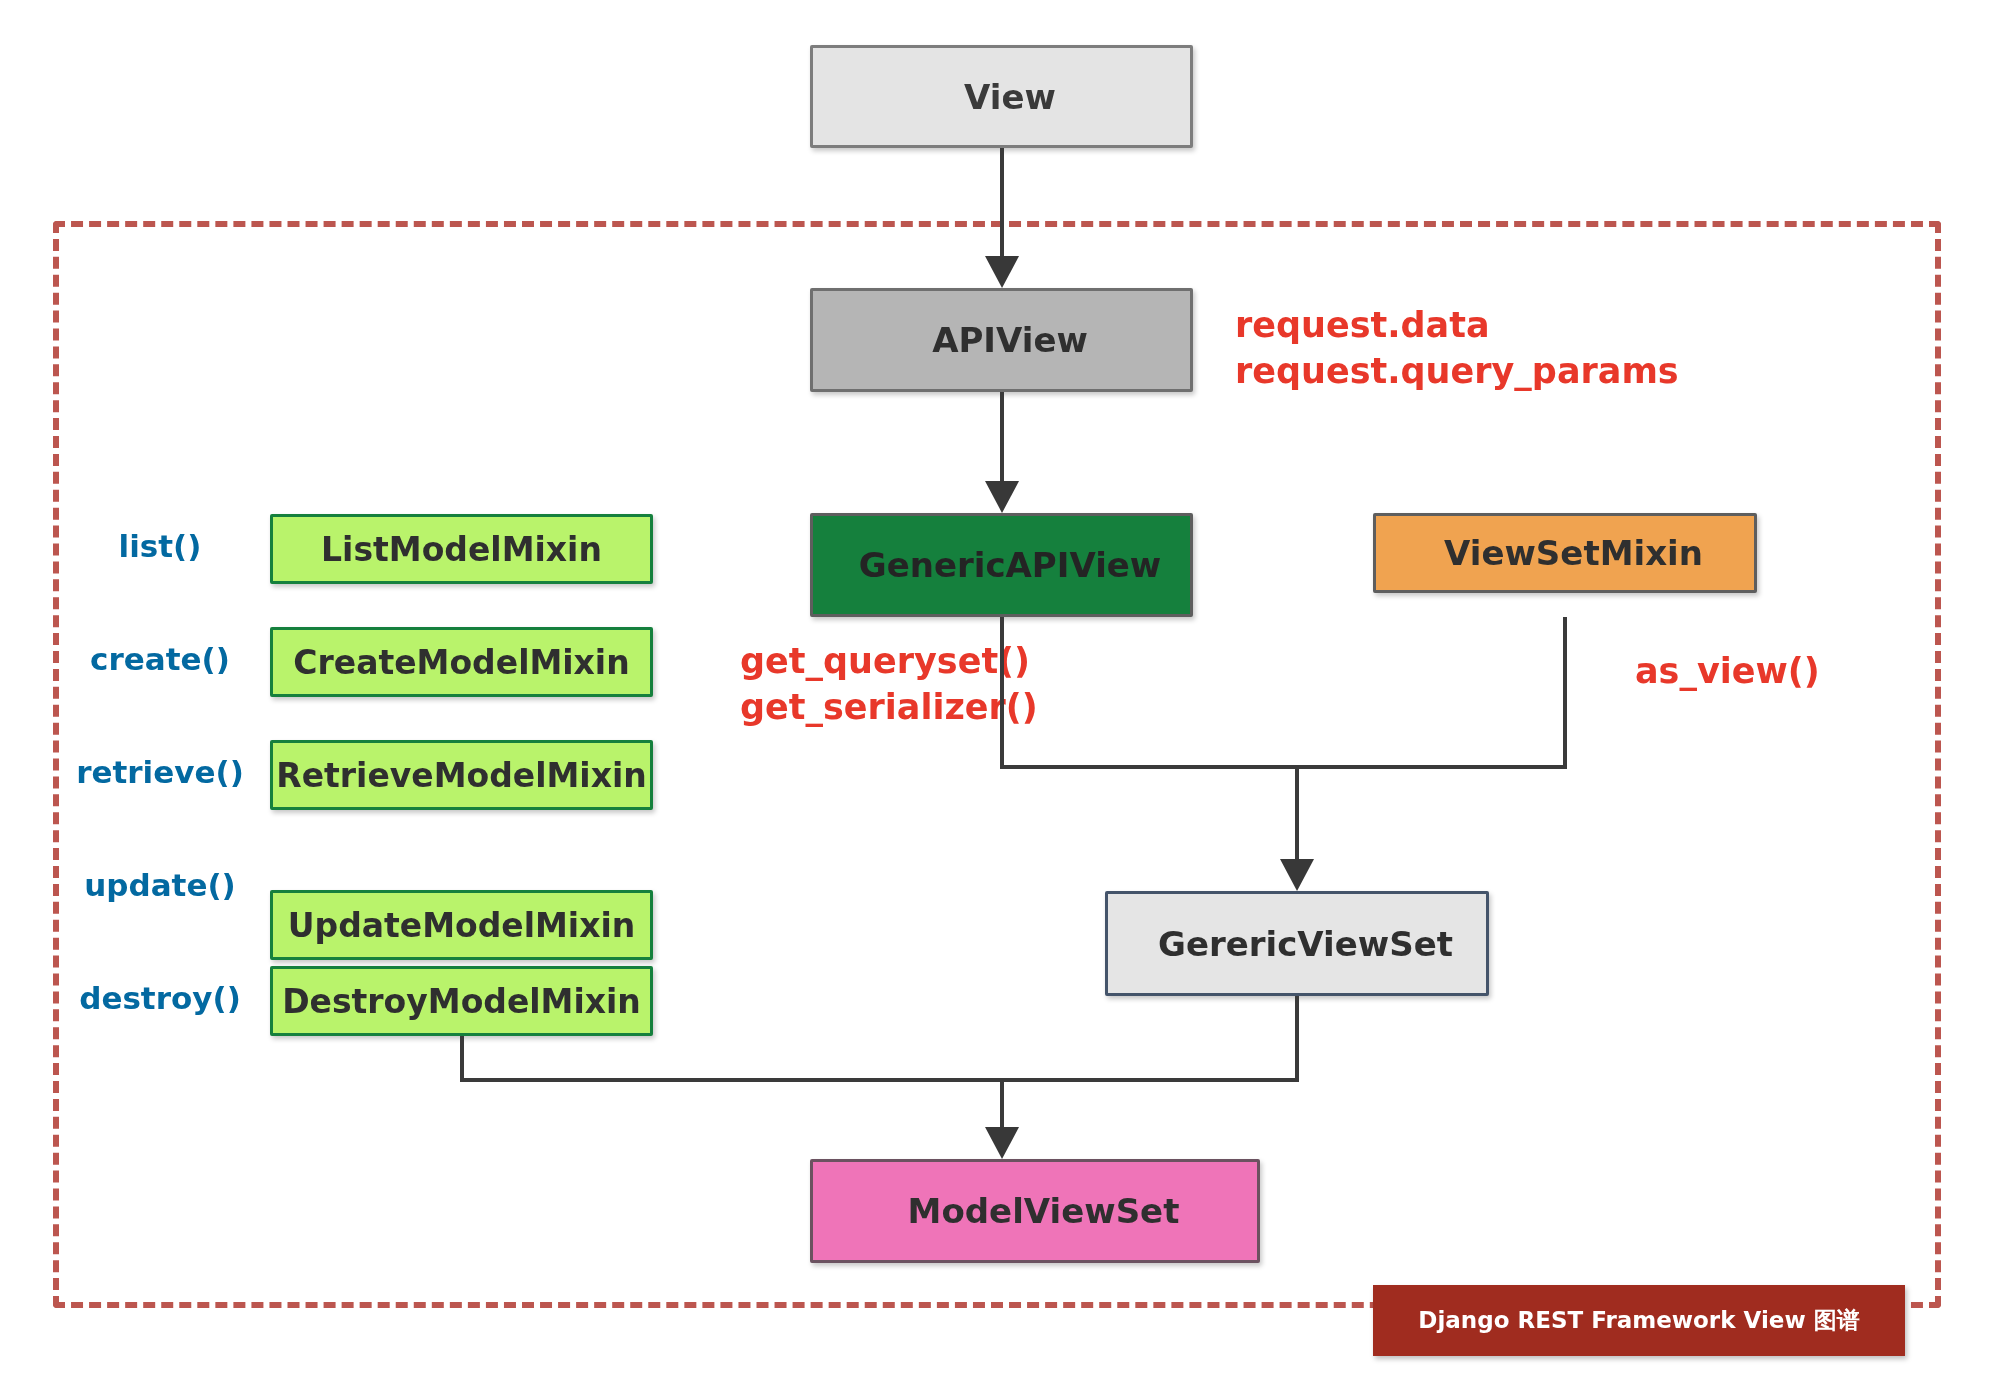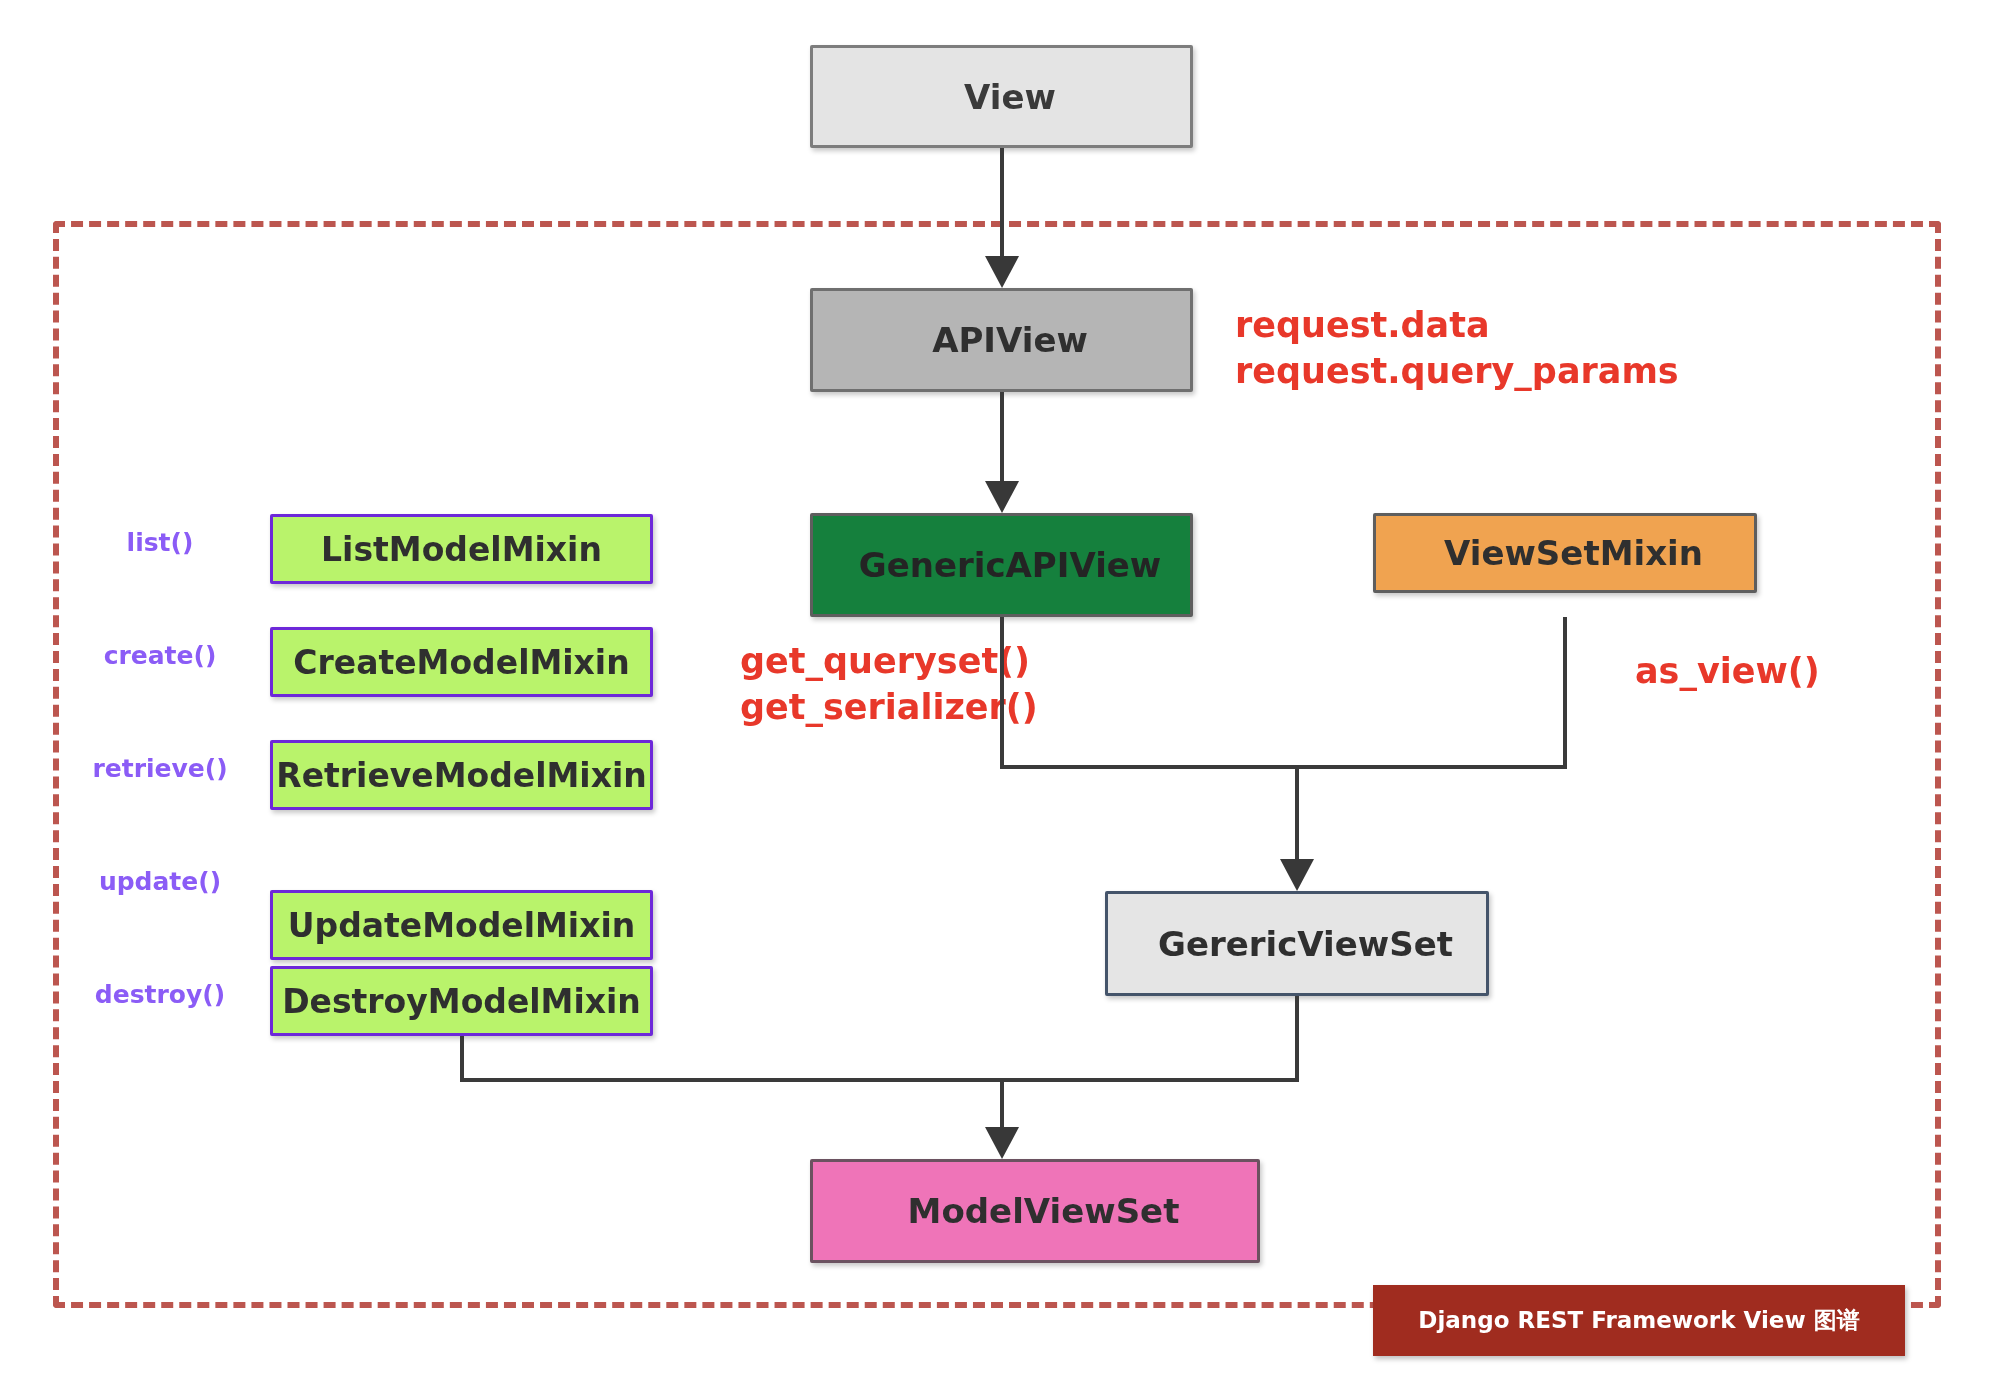--- a/index.html
+++ b/index.html
@@ -22,30 +22,30 @@
   }
   .box-view            {left:810px; top:45px;  width:383px;height:103px;background:#e4e4e4;border-color:#7d7d7d;color:#3a3a3a;}
   .box-apiview         {left:810px; top:288px; width:383px;height:104px;background:#b5b5b5;border-color:#6f6f6f;}
   .box-generic-apiview {left:810px; top:513px; width:383px;height:104px;background:#15803d;border-color:#5e5e5e;color:#242424;}
   .box-viewset-mixin   {left:1373px;top:513px; width:384px;height:80px;background:#f0a350;border-color:#5e5e5e;}
   .box-generic-viewset {left:1105px;top:891px; width:384px;height:105px;background:#e5e5e5;border-color:#44546a;}
   .box-model-viewset   {left:810px; top:1159px;width:450px;height:104px;background:#ef74b8;border-color:#6b5260;}
 
   .mixin-box{
     position:absolute;left:270px;width:383px;height:70px;box-sizing:border-box;
-    background:#b9f36b;border:3px solid #6d28d9;border-radius:2px;
+    background:#b9f36b;border:3px solid #15803d;border-radius:2px;
     display:flex;align-items:center;justify-content:center;
     font-weight:bold;font-size:33px;color:#2f2f2f;
     box-shadow:2px 3px 5px rgba(0,0,0,0.22);white-space:nowrap;
   }
   .mixin-0{top:514px;} .mixin-1{top:627px;} .mixin-2{top:740px;} .mixin-3{top:890px;} .mixin-4{top:966px;}
 
   .method-label{
     position:absolute;left:30px;width:260px;text-align:center;
-    font-weight:bold;font-size:25px;color:#8b5cf6;white-space:nowrap;
+    font-weight:bold;font-size:31px;color:#0369a1;white-space:nowrap;
   }
   .method-0{top:528px;} .method-1{top:641px;} .method-2{top:754px;} .method-3{top:867px;} .method-4{top:980px;}
 
   .red-note{
     position:absolute;font-weight:bold;font-size:35px;color:#e8382a;
     line-height:46px;white-space:nowrap;
   }
   .note-request {left:1235px;top:302px;}
   .note-getters {left:740px; top:638px;}
   .note-asview  {left:1635px;top:648px;}

